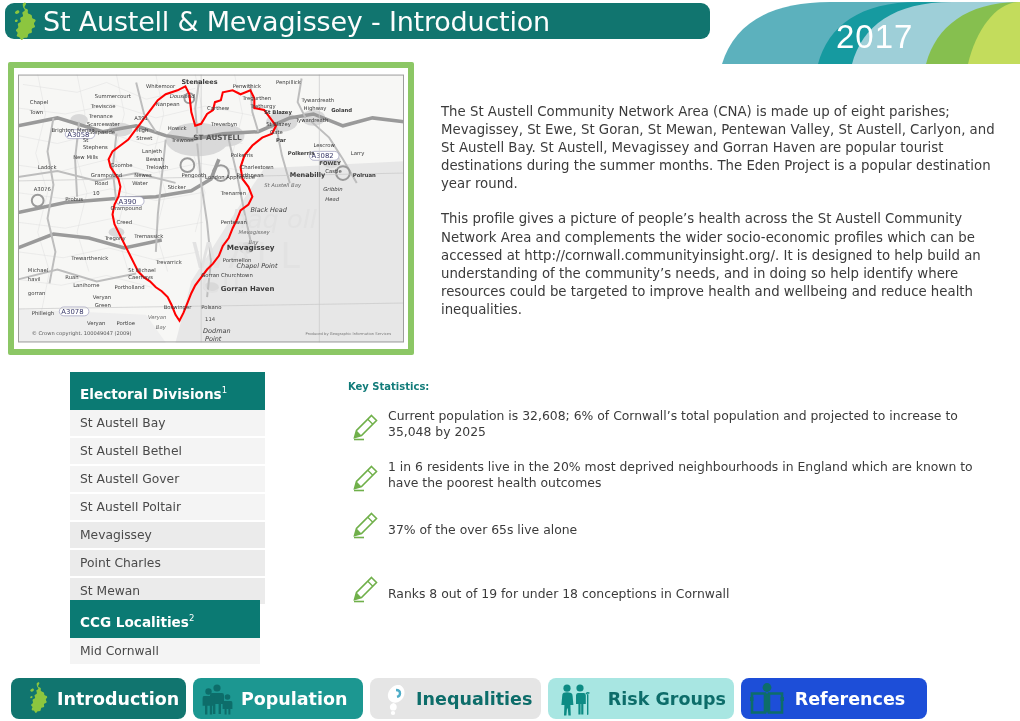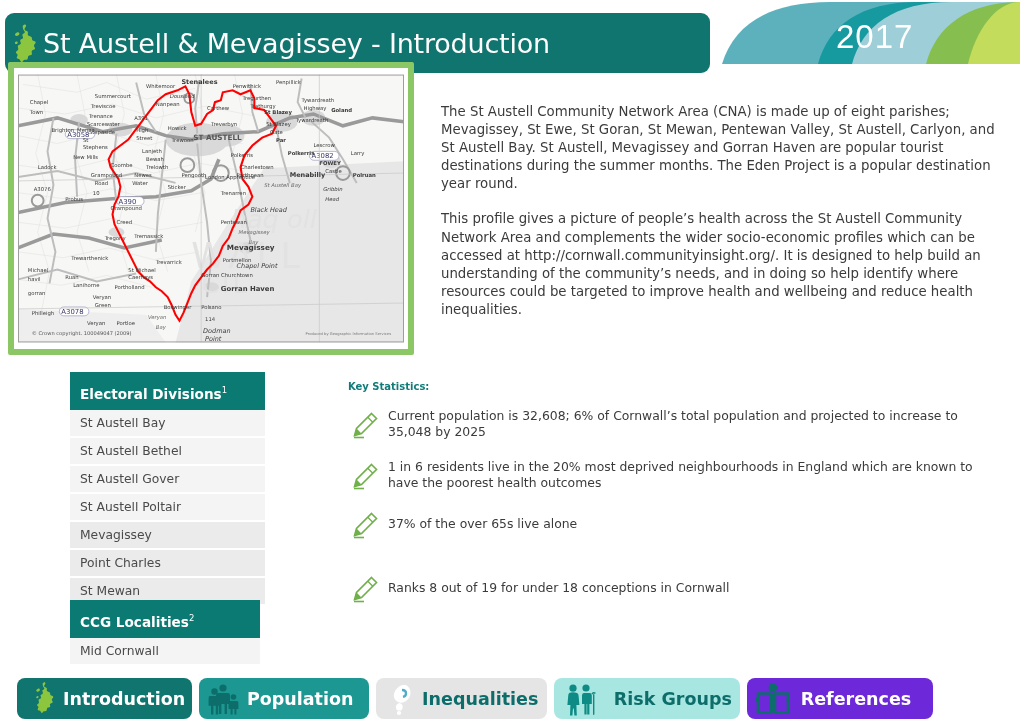--- a/index.html
+++ b/index.html
@@ -12,26 +12,25 @@
   #page { position: relative; width: 1020px; height: 721px; background:#fff; }
 
   
   .swoosh {
     position: absolute; top: 0; left: 700px;
     width: 320px; height: 64px;
     overflow: hidden;
   }
   .title-bar {
     position: absolute; top: 3px; left: 5px;
-    width: 705px; height: 60px;
+    width: 705px; height: 36px;
     background: #11756f;
     border-radius: 9px;
     display: flex; align-items: center;
     padding-left: 6px;
-    margin-top: 10px;
   }
   .title-uk-icon { width: 30px; height: 40px; flex: 0 0 30px; margin-right: 2px; }
   .title-text {
     color: #fdfdfd;
     font-size: 27px;
     font-weight: 400;
     letter-spacing: -0.2px;
     white-space: nowrap;
     font-family: "DejaVu Sans", sans-serif;
   }
@@ -88,31 +87,31 @@
   .tbl-row.alt { background: #ebebeb; }
   .tbl-row.plain { background: #f4f4f4; }
 
   
   .ks-title {
     position: absolute; left: 348px; top: 381px;
     font-size: 10px; font-weight: bold; color: #117b79;
     font-family: "DejaVu Sans", sans-serif;
   }
   .ks-list { position: absolute; left: 350px; top: 408px; width: 655px; }
-  .ks-item { display: flex; align-items: center; }
+  .ks-item { display: flex; align-items: flex-end; }
   .ks-icon { flex: 0 0 30px; width: 30px; height: 28px; margin-top: 1px; }
   .ks-text {
     font-size: 12.4px; line-height: 16.4px; color: #3b3b3b;
     padding-left: 8px;
     font-family: "DejaVu Sans", sans-serif;
   }
 
   
   .tabbar {
-    position: absolute; left: 12px; top: 676px;
+    position: absolute; left: 6px; top: 676px;
     width: 928px; height: 45px;
     display: flex; align-items: center;
   }
   .tab {
     height: 41px;
     border-radius: 8px;
     display: flex; align-items: center;
     position: relative;
     margin-right: 7px;
     overflow: hidden;
@@ -127,21 +126,21 @@
     font-family: "DejaVu Sans", sans-serif;
   }
   #tab0 { width: 194px; background: #11756f; margin-left: 5px; }
   #tab0 .t-label { color: #ffffff; }
   #tab1 { width: 188px; background: #1c9791; }
   #tab1 .t-label { color: #ffffff; }
   #tab2 { width: 189px; background: #e5e5e5; }
   #tab2 .t-label { color: #0d6d6a; }
   #tab3 { width: 206px; background: #a8e6e2; gap: 14px; }
   #tab3 .t-label { color: #0d6d6a; }
-  #tab4 { width: 206px; background: #6d28d9; }
+  #tab4 { width: 206px; background: #1d4ed8; }
   #tab4 .t-label { color: #ffffff; }
 </style>
 </head>
 <body>
 
 <div id="page">
 
   <div class="swoosh">
     <svg viewBox="0 0 320 64" width="320" height="64" preserveAspectRatio="none">
       <defs>

